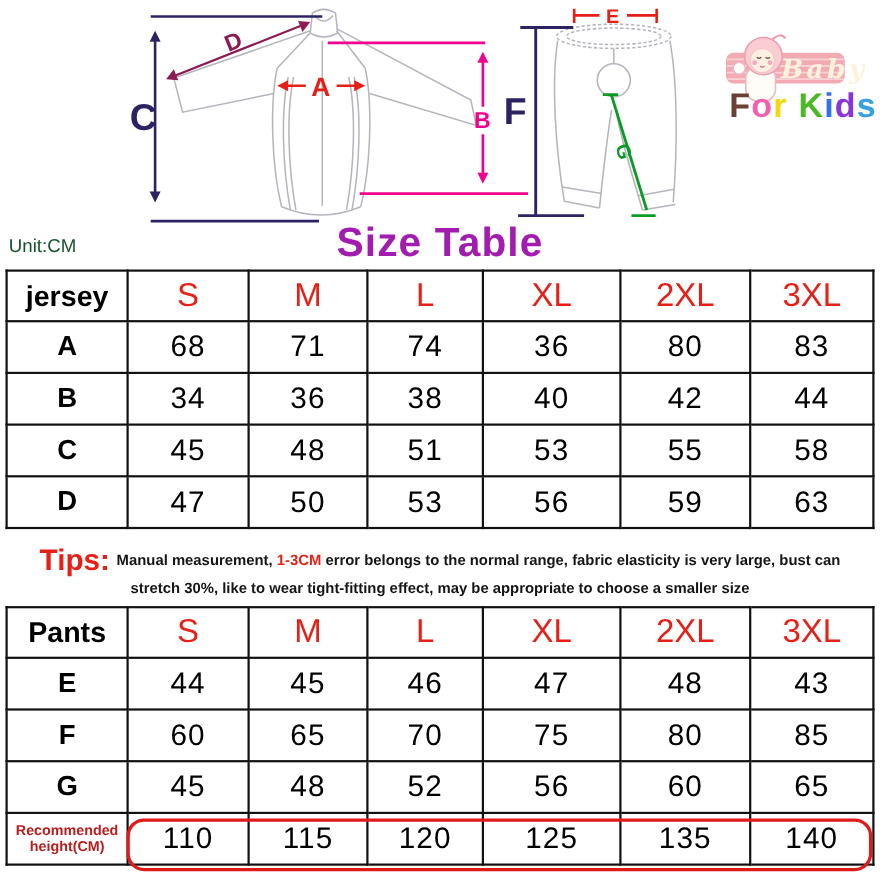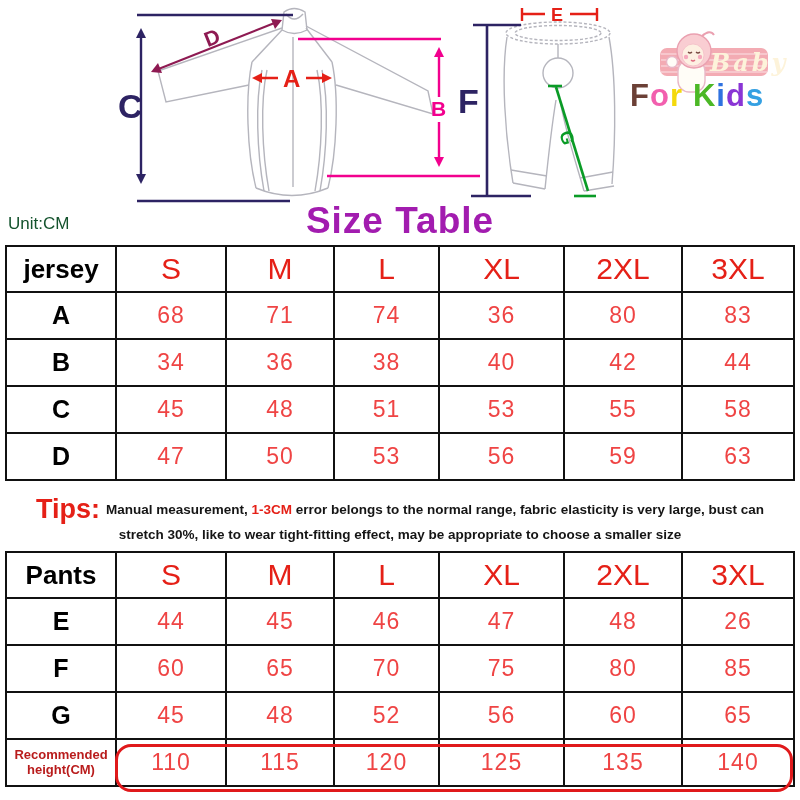--- a/index.html
+++ b/index.html
@@ -16,42 +16,42 @@
   .lbl-b{color:#f2008e;font-size:21px;}
   .lbl-c{color:#2d2363;font-size:34px;}
   .lbl-d{color:#8e1a52;font-size:21px;}
   .lbl-e{color:#e52017;font-size:18px;}
   .lbl-f{color:#2d2363;font-size:34px;}
   .lbl-g{color:#0a9b26;font-size:18px;}
   .baby-word{color:#fdf3da;font-size:24px;font-style:italic;font-weight:bold;
     font-family:"DejaVu Serif",serif;letter-spacing:3px;}
 
   
-  #forkids{position:absolute;left:630px;top:78px;font-size:31px;font-weight:bold;
+  #forkids{position:absolute;left:663px;top:78px;font-size:31px;font-weight:bold;
     letter-spacing:1px;white-space:nowrap;}
   #forkids .sp{display:inline-block;width:10px;}
 
   
   #unit-label{position:absolute;left:8px;top:214px;font-size:17px;font-weight:normal;color:#14532d;}
   #main-title{position:absolute;left:0;top:200px;width:800px;text-align:center;
     font-size:37px;font-weight:bold;color:#a21caf;letter-spacing:1px;}
 
   
   table.size-table{position:absolute;left:5px;width:788px;border-collapse:collapse;
     table-layout:fixed;background:#fff;}
   #jersey-table{top:245px;border-radius:28px;}
   #pants-table{top:551px;}
   .size-table td,.size-table th{border:2px solid #111;text-align:center;vertical-align:middle;
     padding:0;overflow:hidden;}
   .size-table th{height:44px;}
   .size-table td{height:45px;}
   .corner{font-size:26px;font-weight:bold;color:#000;}
   .size-head{font-size:30px;font-weight:normal;color:#e52017;}
   .row-label{font-size:25px;font-weight:bold;color:#000;}
-  .val{font-size:23px;font-weight:normal;color:#ef4444;letter-spacing:1px;}
+  .val{font-size:27px;font-weight:normal;color:#000000;letter-spacing:1px;}
   .rec-label{font-size:13px;font-weight:bold;color:#b91c1c;line-height:1.15;padding:0 1px;}
 
   
   #rec-highlight{position:absolute;left:115px;top:744px;width:672px;height:42px;
     border:3px solid #e0191b;border-radius:16px;z-index:5;pointer-events:none;}
 
   
   #tips{position:absolute;left:0;top:494px;width:800px;text-align:center;color:#151515;}
   #tips .t-line1{font-size:13.5px;font-weight:bold;}
   #tips .t-line2{font-size:13.5px;font-weight:bold;margin-top:2px;}
@@ -259,21 +259,21 @@
     <th class="size-head">2XL</th>
     <th class="size-head">3XL</th>
   </tr>
   <tr>
     <td class="row-label">E</td>
     <td class="val">44</td>
     <td class="val">45</td>
     <td class="val">46</td>
     <td class="val">47</td>
     <td class="val">48</td>
-    <td class="val">26</td>
+    <td class="val">43</td>
   </tr>
   <tr>
     <td class="row-label">F</td>
     <td class="val">60</td>
     <td class="val">65</td>
     <td class="val">70</td>
     <td class="val">75</td>
     <td class="val">80</td>
     <td class="val">85</td>
   </tr>

